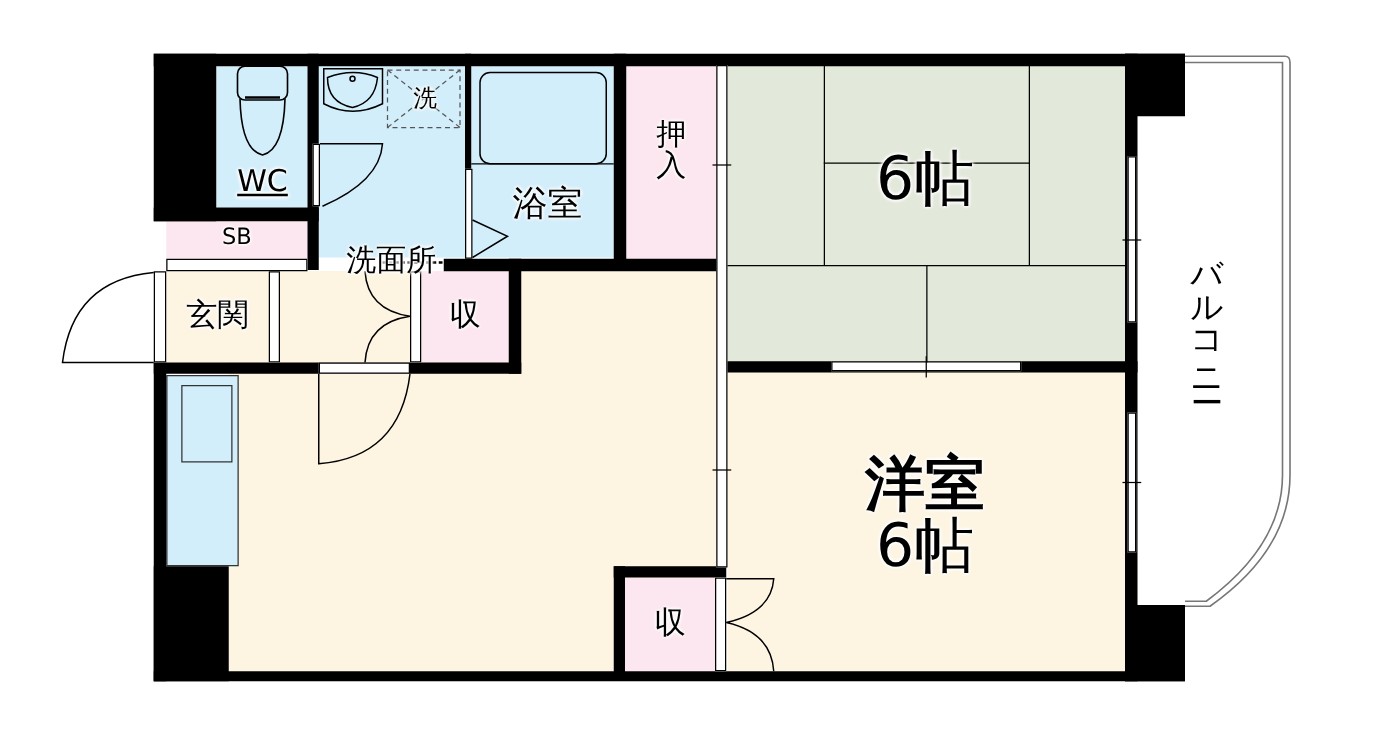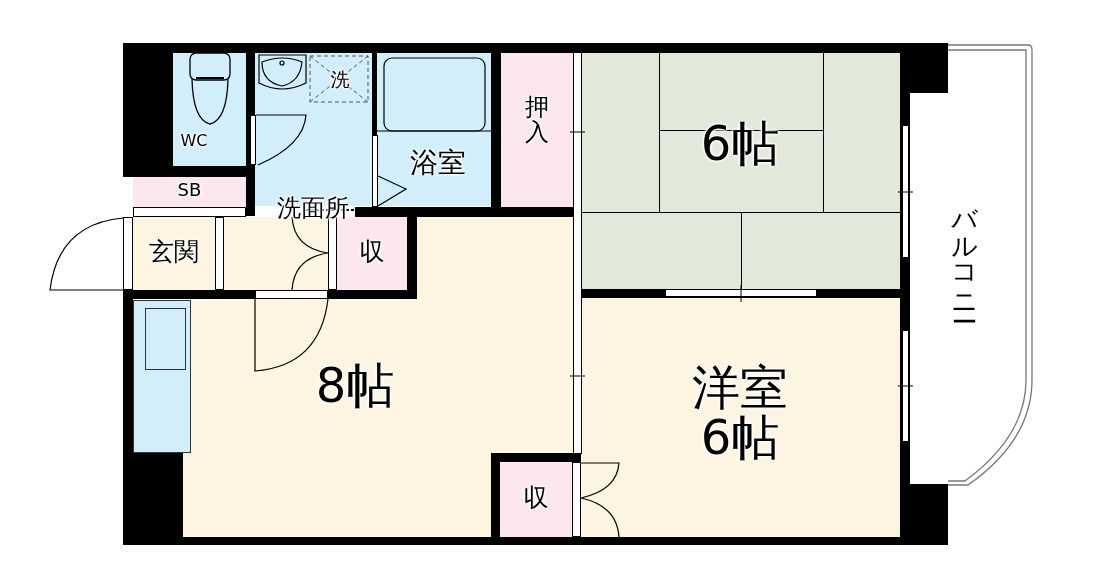--- a/index.html
+++ b/index.html
@@ -115,35 +115,34 @@
   <line x1="570" y1="132" x2="585" y2="132" stroke="#000" stroke-width="1"></line>
   <line x1="570" y1="376" x2="585" y2="376" stroke="#000" stroke-width="1"></line>
   <line x1="741" y1="285" x2="741" y2="302" stroke="#000" stroke-width="1"></line>
   <line x1="898" y1="192" x2="913" y2="192" stroke="#000" stroke-width="1"></line>
   <line x1="898" y1="386" x2="913" y2="386" stroke="#000" stroke-width="1"></line>
 
   <path d="M948 45 L1028 45 Q1032 45 1032 50 L1032 380 Q1032 440 968 485 L948 485" fill="none" stroke="#777" stroke-width="1.3"></path>
   <path d="M948 50 L1026 50 L1026 380 Q1026 436 965 481 L948 481" fill="none" stroke="#777" stroke-width="1.3"></path>
 </svg>
 
-<div class="lbl mid" style="left:162px;top:133px;width:64px;font-size:16px;">WC</div>
+<div class="lbl mid" style="left:178px;top:133px;width:64px;font-size:24px;text-decoration:underline;">WC</div>
 <div class="lbl sm" style="left:325px;top:70px;width:30px;">洗</div>
 <div class="lbl mid" style="left:258px;top:156px;width:110px;font-size:24px;margin-top:40px;">洗面所</div>
 <div class="lbl mid" style="left:398px;top:148px;width:80px;font-size:28px;">浴室</div>
 <div class="abs" style="left:505px;top:95px;width:64px;">
   <div class="lbl mid" style="position:static;font-size:24px;">押</div>
   <div class="lbl mid" style="position:static;font-size:24px;">入</div>
 </div>
 <div class="abs" style="left:640px;top:118px;width:200px;">
   <div class="lbl big" style="position:static;">6帖</div>
 </div>
 <div class="lbl sm" style="left:133px;top:181px;width:113px;font-size:18px;">SB</div>
 <div class="lbl mid" style="left:133px;top:239px;width:82px;font-size:25px;">玄関</div>
 <div class="lbl mid" style="left:337px;top:239px;width:70px;font-size:25px;">収</div>
 <div class="abs" style="left:255px;top:360px;width:200px;">
-  <div class="lbl big" style="position:static;">8帖</div>
 </div>
 <div class="abs" style="left:640px;top:362px;width:200px;">
-  <div class="lbl big" style="position:static;">洋室</div>
+  <div class="lbl big" style="position:static;font-weight:bold;">洋室</div>
   <div class="lbl big" style="position:static;">6帖</div>
 </div>
 <div class="lbl mid" style="left:500px;top:485px;width:72px;font-size:25px;">収</div>
 <div class="lbl mid" style="left:950px;top:190px;width:30px;font-size:26px;writing-mode:vertical-rl;line-height:30px;">バルコニー</div>
 
 </body></html>

